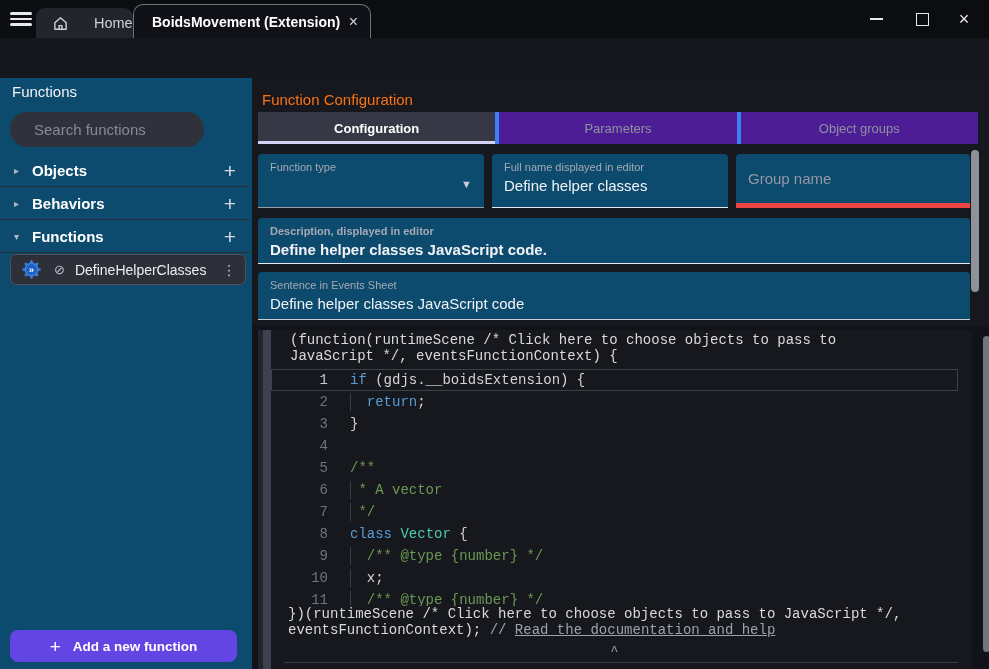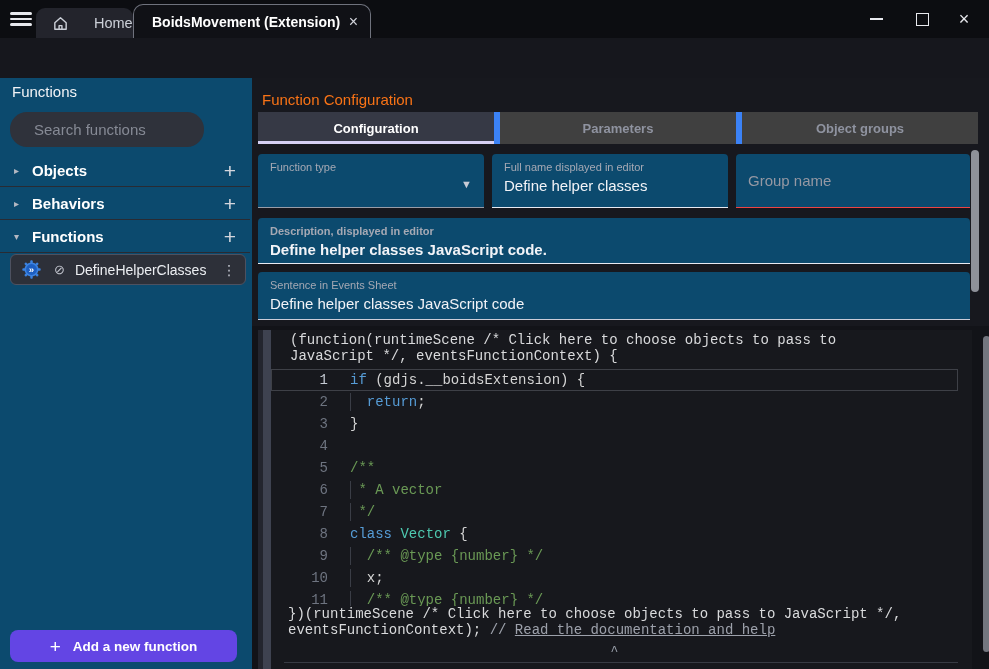--- a/index.html
+++ b/index.html
@@ -60,33 +60,33 @@
   .fn-item .dots{margin-left:auto;margin-right:9px;color:#c3c6cf;font-size:14px;cursor:pointer;}
   .btn-add{position:absolute;left:10px;top:552px;width:227px;height:32px;background:#6345e4;
     border-radius:8px;display:flex;align-items:center;justify-content:center;gap:12px;cursor:pointer;}
   .btn-add .plus{color:#fff;font-size:19px;font-weight:200;line-height:1;}
   .btn-add .lbl{color:#fff;font-weight:bold;font-size:13.5px;}
 
   
   .main{position:absolute;top:78px;left:252px;right:0;bottom:0;background:#17181e;}
   .main-title{position:absolute;left:10px;top:5px;font-size:15px;color:#f97316;margin-top:8px;}
   .cfg-tabs{position:absolute;left:6px;top:34px;width:720px;height:32px;display:flex;}
-  .cfg-tab{flex:1;background:#404040;color:#8f93a0;font-size:13px;font-weight:700;display:flex;
-    align-items:center;justify-content:center;cursor:pointer;border-left:6px solid #3b82f6;position:relative;}
+  .cfg-tab{flex:1;background:#4c1d95;color:#8f93a0;font-size:13px;font-weight:400;display:flex;
+    align-items:center;justify-content:center;cursor:pointer;border-left:4px solid #3b82f6;position:relative;}
   .cfg-tab:first-child{border-left:none;}
   .cfg-tab.active{background:#363945;color:#fff;font-weight:bold;}
   .cfg-tab.active::after{content:"";position:absolute;left:0;right:0;bottom:0;height:3px;background:#d6d0f4;}
   .field{position:absolute;background:#0c4a6e;border-radius:4px 4px 0 0;box-sizing:border-box;
     padding:7px 12px 0 12px;cursor:text;}
   .field .flabel{font-size:11px;color:#a6a9b4;}
   .field .fvalue{font-size:15px;color:#f2f3f7;margin-top:4px;}
   .f-type{left:6px;top:76px;width:226px;height:54px;border-bottom:1px solid #9a9da8;cursor:pointer;}
   .f-type .caret{position:absolute;right:12px;top:24px;color:#c9ccd6;font-size:11px;}
   .f-name{left:240px;top:76px;width:236px;height:54px;border-bottom:1px solid #e8eaf2;}
-  .f-group{left:484px;top:76px;width:234px;height:54px;border-bottom:1px solid #ef4444;padding:0;}
+  .f-group{left:484px;top:76px;width:234px;height:54px;border-bottom:5px solid #ef4444;padding:0;}
   .f-group input{width:100%;height:100%;background:transparent;border:none;outline:none;
     padding:0 12px;box-sizing:border-box;color:#f2f3f7;font-size:15px;font-family:"Liberation Sans",sans-serif;}
   .f-group input::placeholder{color:#9598a3;}
   .f-desc{left:6px;top:140px;width:712px;height:46px;border-bottom:1px solid #e8eaf2;font-weight:bold;}
   .f-sent{left:6px;top:194px;width:712px;height:48px;border-bottom:1px solid #caccd8;}
   .cfg-scroll{position:absolute;left:719px;top:72px;width:8px;height:142px;background:#8e9199;border-radius:4px;cursor:grab;}
 
   
   .events{position:absolute;left:0;right:0;top:248px;bottom:0;background:#121318;}
   .event-row{position:absolute;left:6px;top:4px;right:17px;bottom:0;background:#23252e;}

